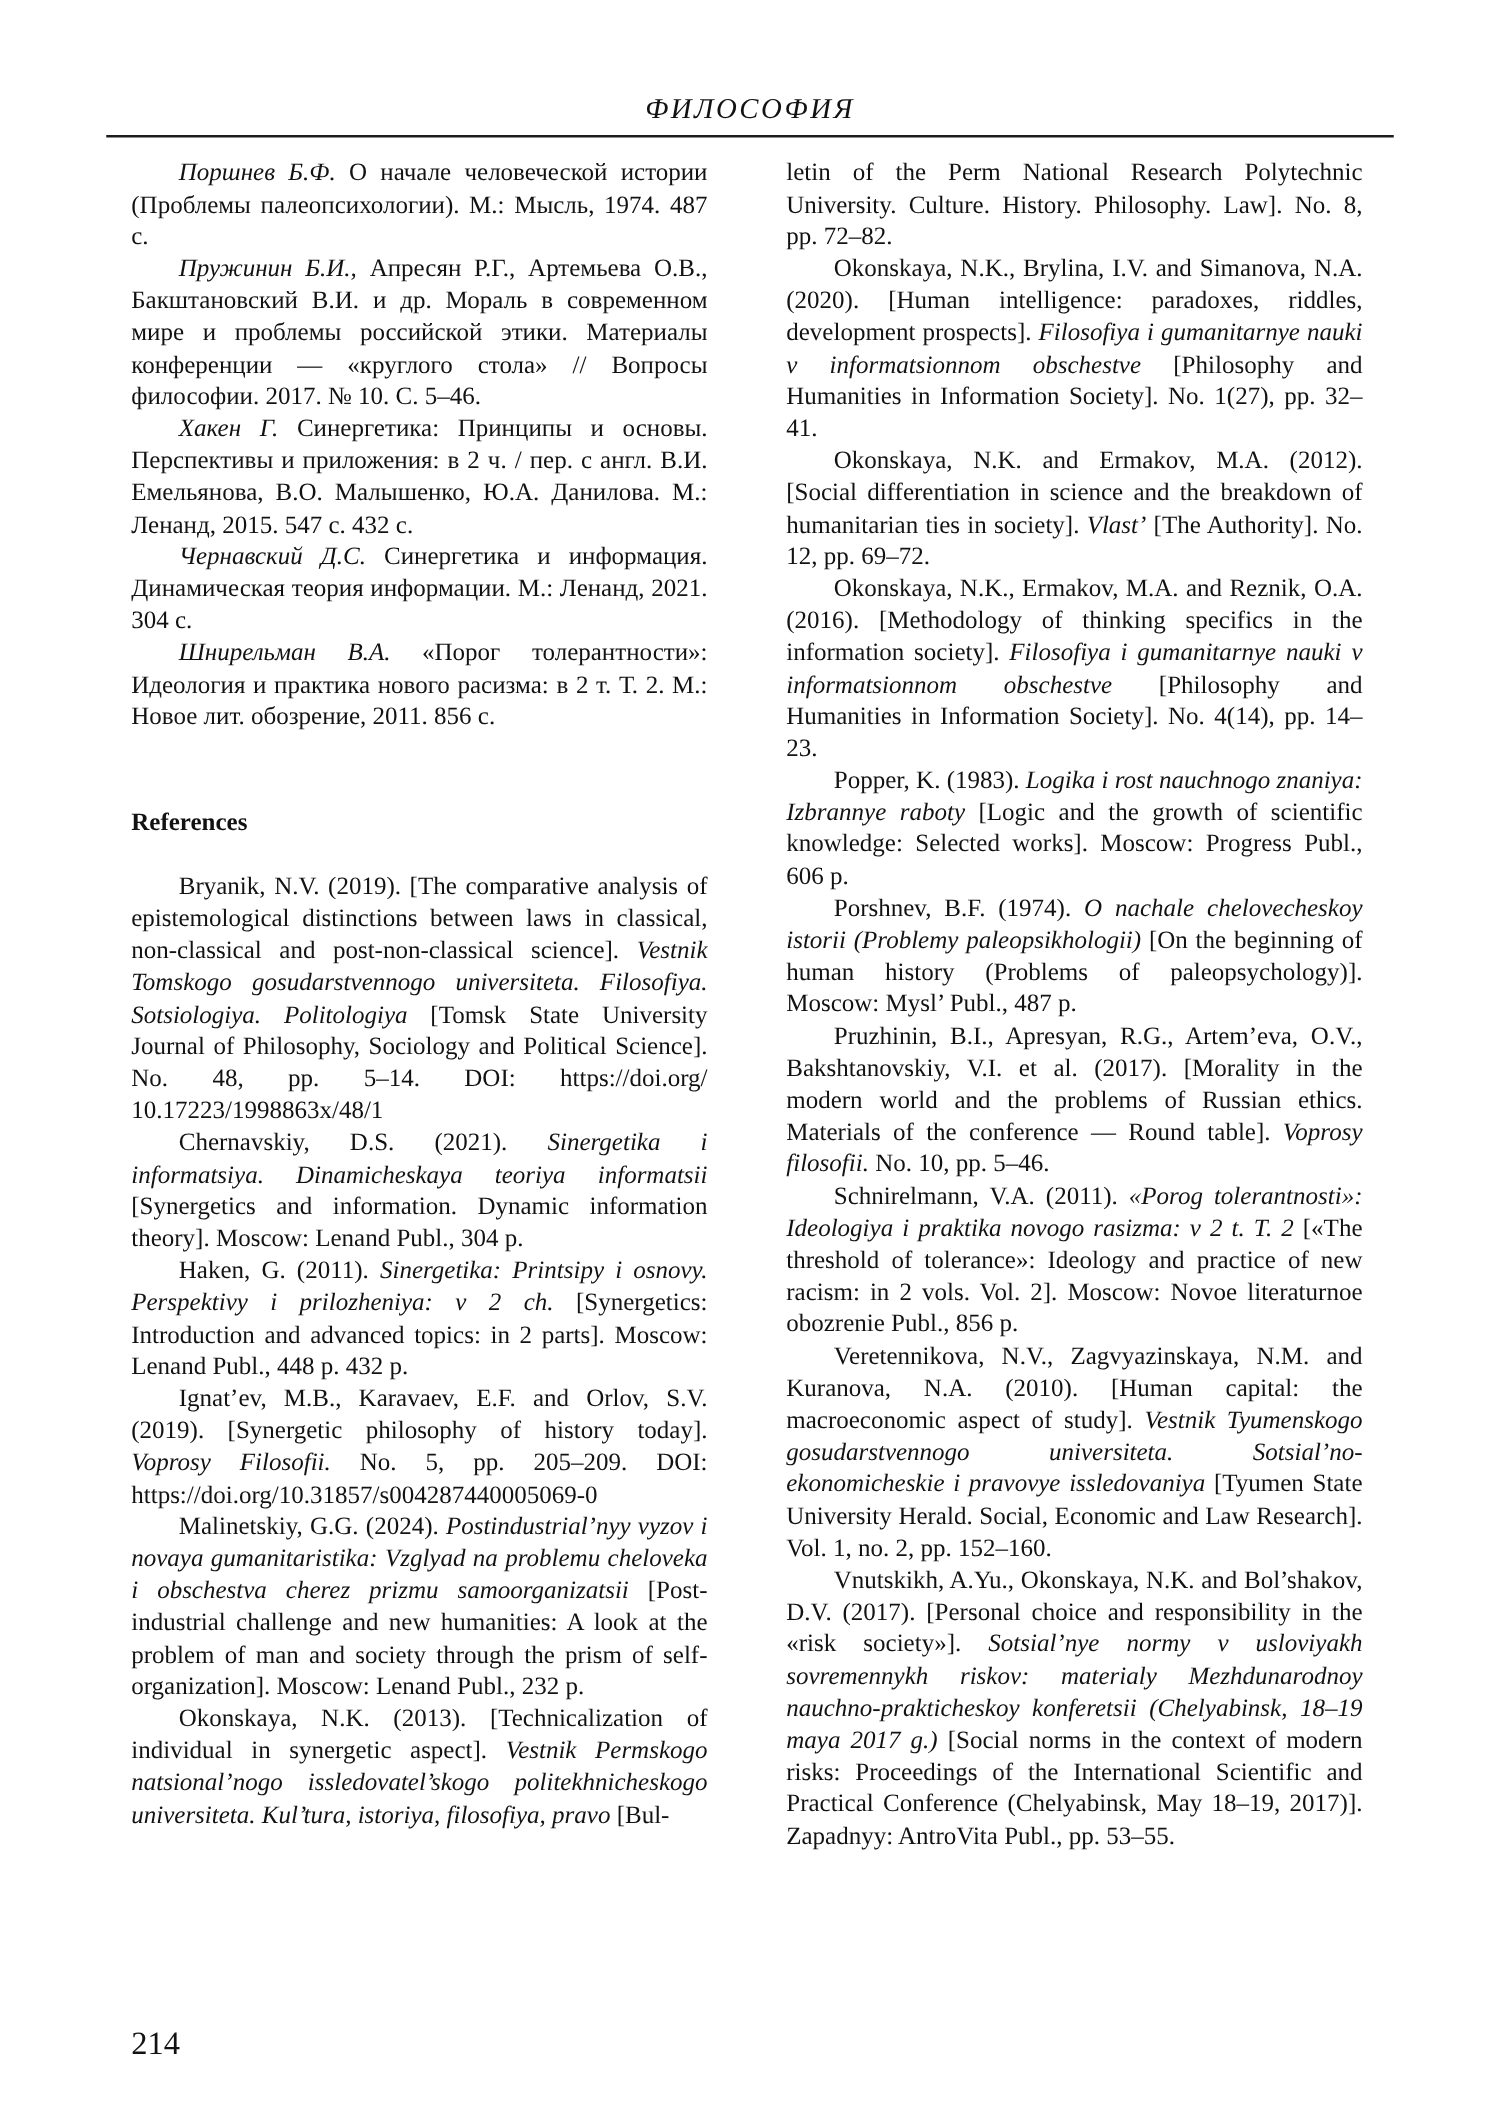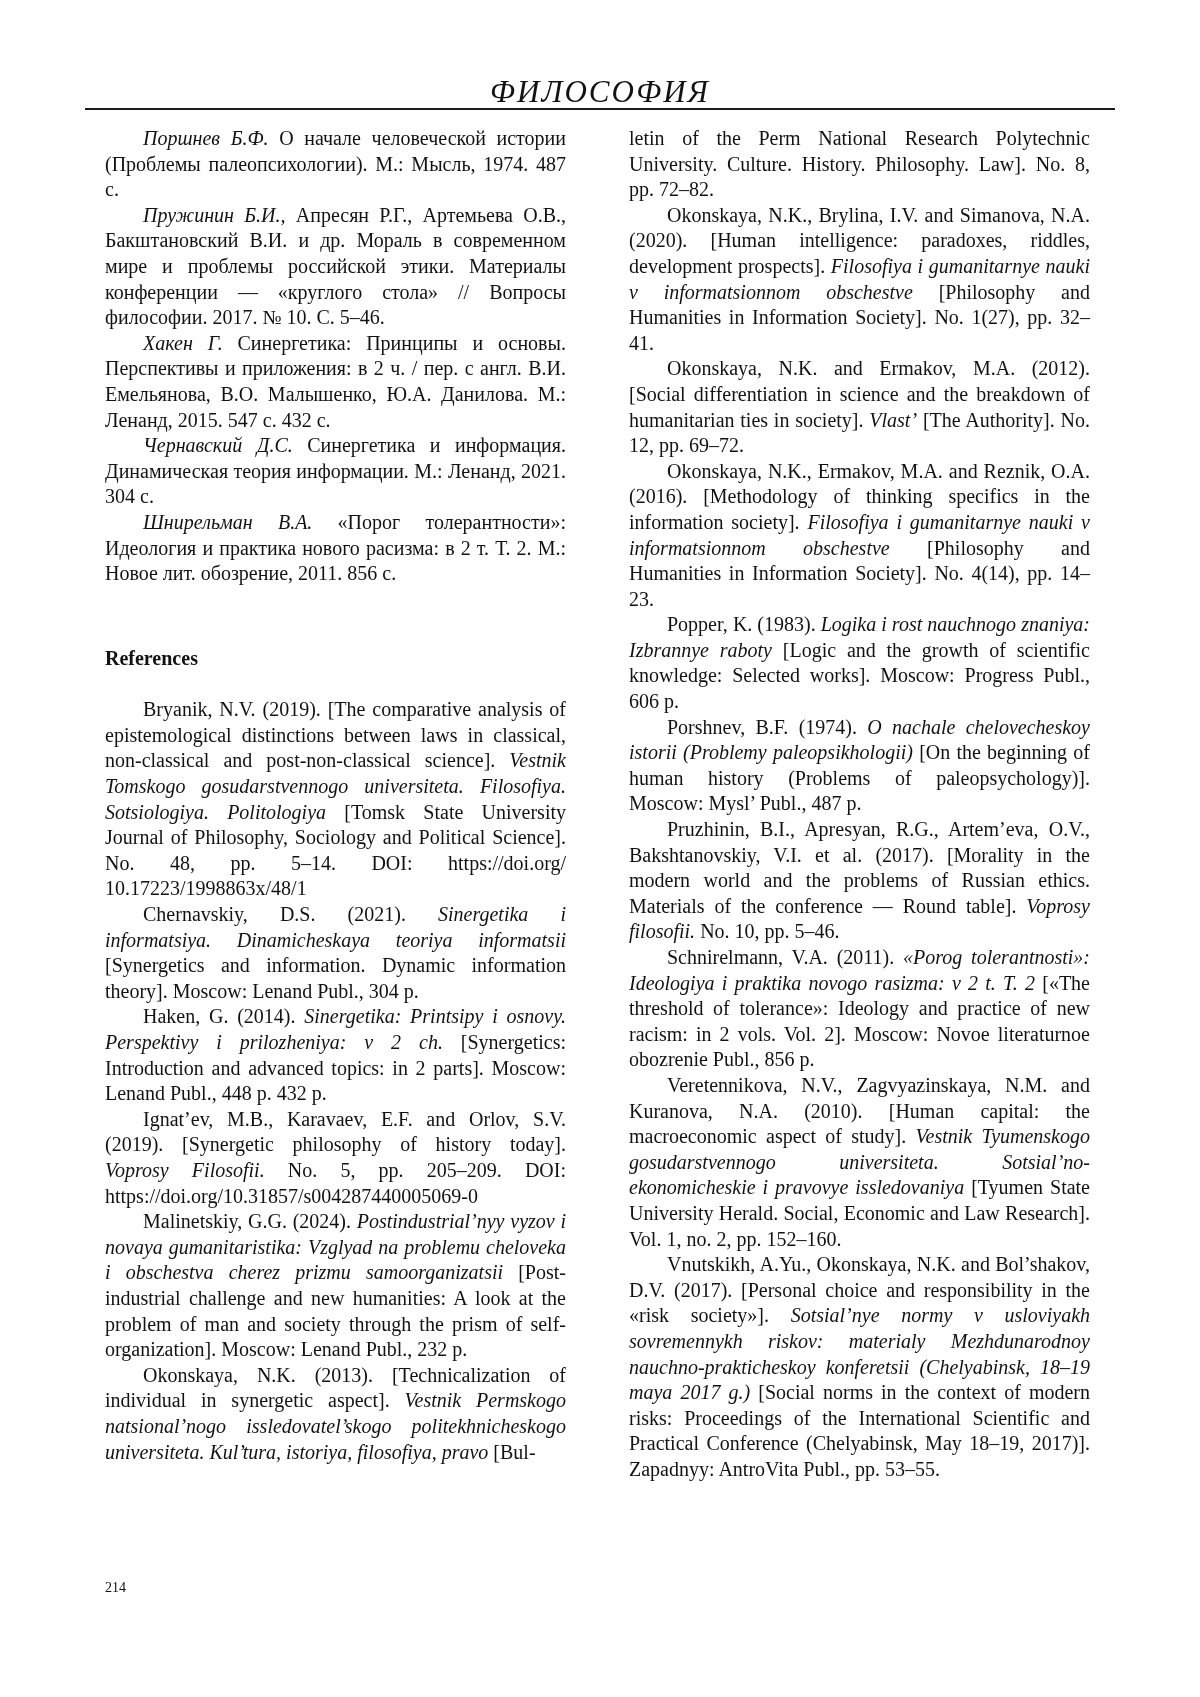--- a/index.html
+++ b/index.html
@@ -13,21 +13,21 @@
     overflow: hidden;
     margin: 0 auto;
   }
   .running-head {
     position: absolute;
     top: 74px;
     left: 0;
     width: 100%;
     text-align: center;
     font-style: italic;
-    font-size: 31px;
+    font-size: 23px;
     letter-spacing: 2px;
   }
   .head-rule {
     position: absolute;
     top: 108px;
     left: 85px;
     width: 1030px;
     height: 0;
     border-top: 2.5px solid #1c1c1c;
   }
@@ -51,40 +51,40 @@
   .it { font-style: italic; }
   .ref-heading {
     font-size: 20px;
     font-weight: bold;
     margin: 59px 0 26px 0;
     text-align: left;
   }
   .page-number {
     position: absolute;
     left: 105px;
-    top: 1580px;
-    font-size: 14px;
+    top: 1620px;
+    font-size: 26px;
   }
 </style>
 </head>
 <body>
 
 <div class="page">
   <div class="running-head">ФИЛОСОФИЯ</div>
   <div class="head-rule"></div>
   <div class="col col-left">
       <p class="para"><span class="it">Поршнев Б.Ф.</span><span> О начале человеческой истории (Проблемы палеопсихологии). М.: Мысль, 1974. 487 с.</span></p>
       <p class="para"><span class="it">Пружинин Б.И.,</span><span> Апресян Р.Г., Артемьева О.В., Бакштановский В.И. и др. Мораль в современном мире и проблемы российской этики. Материалы конференции — «круглого стола» // Вопросы философии. 2017. № 10. С. 5–46.</span></p>
       <p class="para"><span class="it">Хакен Г.</span><span> Синергетика: Принципы и основы. Перспективы и приложения: в 2 ч. / пер. с англ. В.И. Емельянова, В.О. Малышенко, Ю.А. Данилова. М.: Ленанд, 2015. 547 с. 432 с.</span></p>
       <p class="para"><span class="it">Чернавский Д.С.</span><span> Синергетика и информация. Динамическая теория информации. М.: Ленанд, 2021. 304 с.</span></p>
       <p class="para"><span class="it">Шнирельман В.А.</span><span> «Порог толерантности»: Идеология и практика нового расизма: в 2 т. Т. 2. М.: Новое лит. обозрение, 2011. 856 с.</span></p>
       <h2 class="ref-heading">References</h2>
       <p class="para"><span>Bryanik, N.V. (2019). [The comparative analysis of epistemological distinctions between laws in classical, non-classical and post-non-classical science]. </span><span class="it">Vestnik Tomskogo gosudarstvennogo universiteta. Filosofiya. Sotsiologiya. Politologiya</span><span> [Tomsk State University Journal of Philosophy, Sociology and Political Science]. No. 48, pp. 5–14. DOI: https://doi.org/ 10.17223/1998863x/48/1</span></p>
       <p class="para"><span>Chernavskiy, D.S. (2021). </span><span class="it">Sinergetika i informatsiya. Dinamicheskaya teoriya informatsii</span><span> [Synergetics and information. Dynamic information theory]. Moscow: Lenand Publ., 304 p.</span></p>
-      <p class="para"><span>Haken, G. (2014). </span><span class="it">Sinergetika: Printsipy i osnovy. Perspektivy i prilozheniya: v 2 ch.</span><span> [Synergetics: Introduction and advanced topics: in 2 parts]. Moscow: Lenand Publ., 448 p. 432 p.</span></p>
+      <p class="para"><span>Haken, G. (2011). </span><span class="it">Sinergetika: Printsipy i osnovy. Perspektivy i prilozheniya: v 2 ch.</span><span> [Synergetics: Introduction and advanced topics: in 2 parts]. Moscow: Lenand Publ., 448 p. 432 p.</span></p>
       <p class="para"><span>Ignat’ev, M.B., Karavaev, E.F. and Orlov, S.V. (2019). [Synergetic philosophy of history today]. </span><span class="it">Voprosy Filosofii.</span><span> No. 5, pp. 205–209. DOI: https://doi.org/10.31857/s004287440005069-0</span></p>
       <p class="para"><span>Malinetskiy, G.G. (2024). </span><span class="it">Postindustrial’nyy vyzov i novaya gumanitaristika: Vzglyad na problemu cheloveka i obschestva cherez prizmu samoorganizatsii</span><span> [Post-industrial challenge and new humanities: A look at the problem of man and society through the prism of self-organization]. Moscow: Lenand Publ., 232 p.</span></p>
       <p class="para"><span>Okonskaya, N.K. (2013). [Technicalization of individual in synergetic aspect]. </span><span class="it">Vestnik Permskogo natsional’nogo issledovatel’skogo politekhnicheskogo universiteta. Kul’tura, istoriya, filosofiya, pravo</span><span> [Bul-</span></p>
     </div>
   <div class="col col-right">
       <p class="para noindent"><span>letin of the Perm National Research Polytechnic University. Culture. History. Philosophy. Law]. No. 8, pp. 72–82.</span></p>
       <p class="para"><span>Okonskaya, N.K., Brylina, I.V. and Simanova, N.A. (2020). [Human intelligence: paradoxes, riddles, development prospects]. </span><span class="it">Filosofiya i gumanitarnye nauki v informatsionnom obschestve</span><span> [Philosophy and Humanities in Information Society]. No. 1(27), pp. 32–41.</span></p>
       <p class="para"><span>Okonskaya, N.K. and Ermakov, M.A. (2012). [Social differentiation in science and the breakdown of humanitarian ties in society]. </span><span class="it">Vlast’</span><span> [The Authority]. No. 12, pp. 69–72.</span></p>
       <p class="para"><span>Okonskaya, N.K., Ermakov, M.A. and Reznik, O.A. (2016). [Methodology of thinking specifics in the information society]. </span><span class="it">Filosofiya i gumanitarnye nauki v informatsionnom obschestve</span><span> [Philosophy and Humanities in Information Society]. No. 4(14), pp. 14–23.</span></p>
       <p class="para"><span>Popper, K. (1983). </span><span class="it">Logika i rost nauchnogo znaniya: Izbrannye raboty</span><span> [Logic and the growth of scientific knowledge: Selected works]. Moscow: Progress Publ., 606 p.</span></p>

